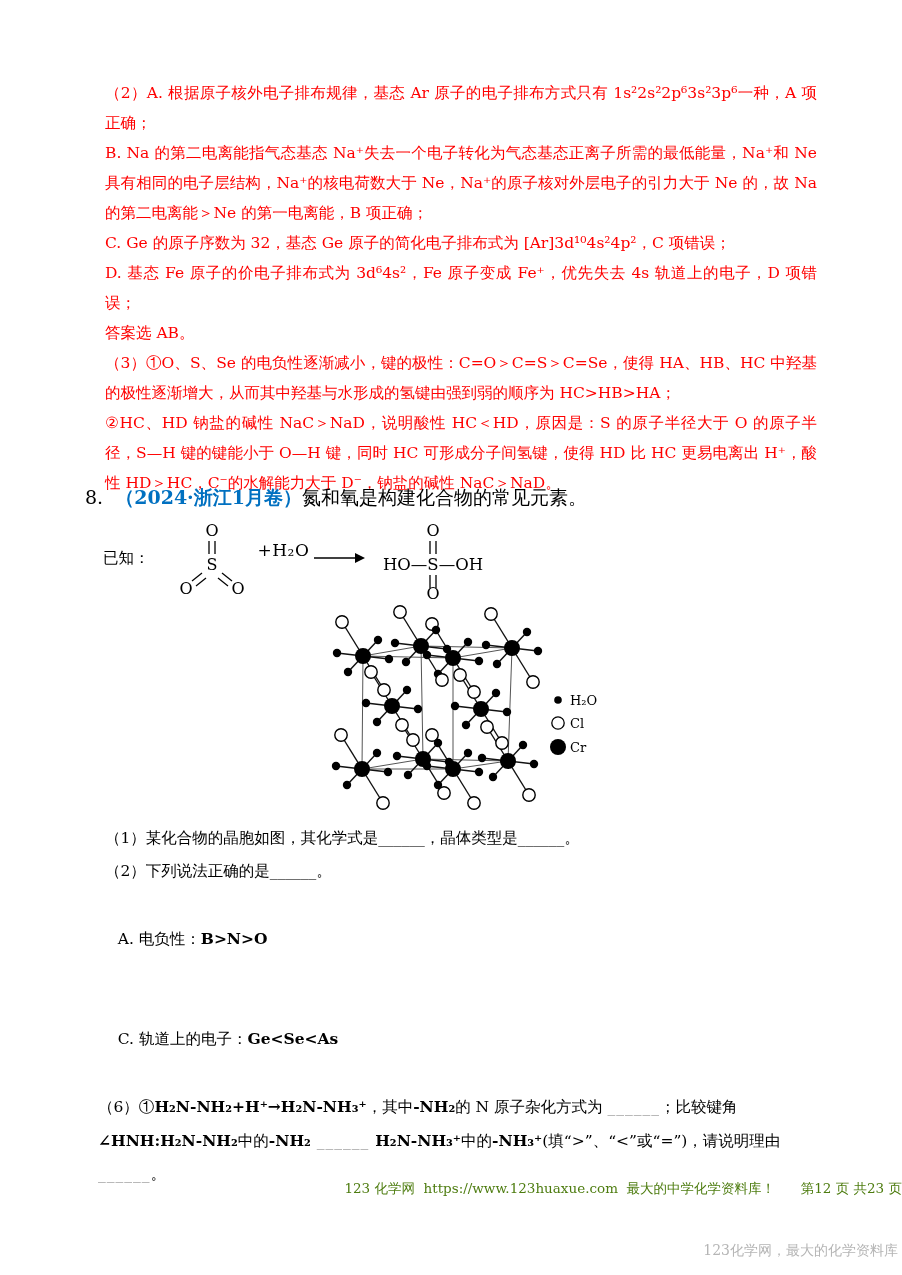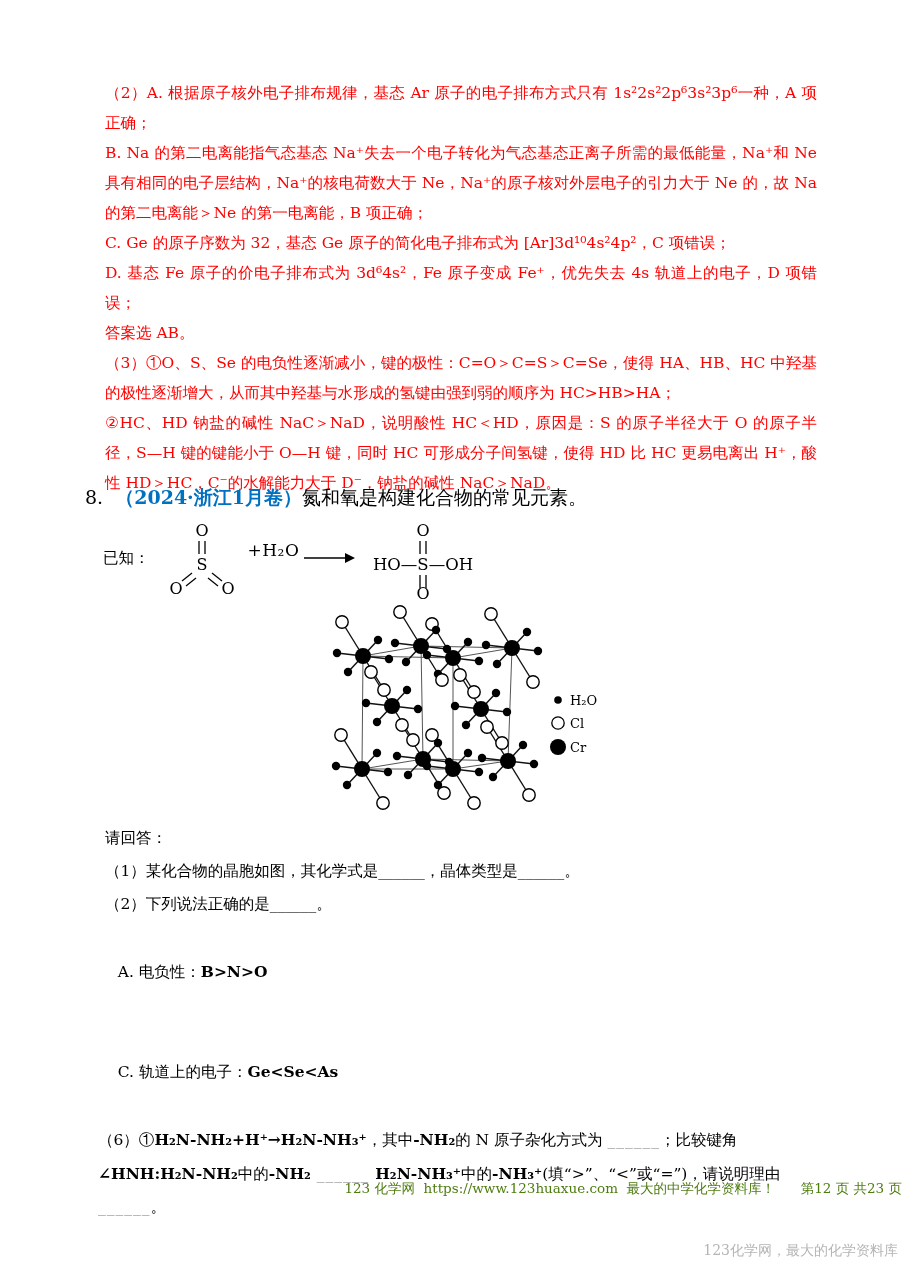--- a/index.html
+++ b/index.html
@@ -10,21 +10,21 @@
   
   .explain{
     position:absolute;left:105px;top:78px;width:712px;
     color:#ff0000;font-size:15.5px;line-height:30px;text-align:justify;
   }
   .explain p{margin:0;}
   
   .q8head{position:absolute;left:85px;top:487px;width:740px;font-size:19px;line-height:20px;}
   
   .equation{position:absolute;left:103px;top:516px;height:84px;display:flex;align-items:center;}
-  .equation .kn{font-size:15.5px;margin-right:14px;}
+  .equation .kn{font-size:15.5px;margin-right:24px;}
   .equation svg{display:block;}
   .equation .plus{font-size:17px;margin:0 4px 17px 6px;letter-spacing:.5px;}
   .eq-atom{font-size:16px;font-family:"DejaVu Serif","Liberation Serif",serif;}
   .eq-chain{font-size:16.5px;font-family:"DejaVu Serif","Liberation Serif",serif;}
   
   .crystal{position:absolute;left:330px;top:596px;width:340px;height:222px;text-align:center;}
   .crystal text{font-size:13px;font-family:"DejaVu Serif","Liberation Serif",serif;fill:#000;}
   
   .qa{position:absolute;left:85px;top:822px;width:736px;font-size:15.5px;}
   .qa .line{line-height:33.2px;position:relative;white-space:pre-wrap;}
@@ -233,21 +233,20 @@
       <text x="240" y="109">H₂O</text>
       <circle cx="228" cy="127" r="6.2" fill="#fff" stroke="#000" stroke-width="1.3"></circle>
       <text x="240" y="132">Cl</text>
       <circle cx="228" cy="151" r="8" fill="#000"></circle>
       <text x="240" y="156">Cr</text>
     </g>
   </svg>
 </div>
 
 <div class="qa">
-  <div class="line ind20">请回答：</div>
   <div class="line ind20">（1）某化合物的晶胞如图，其化学式是______，晶体类型是______。</div>
   <div class="line ind20">（2）下列说法正确的是______。</div>
   <div class="line ind13">
     <span><span>A. 电负性：</span><span class="b">B&gt;N&gt;O</span></span>
   </div>
   <div class="line ind13">
     <span><span>C. 轨道上的电子：</span><span class="b">Ge&lt;Se&lt;As</span></span>
   </div>
   <div class="line ind13"><span>（6）①</span><span class="b">H₂N-NH₂+H⁺→H₂N-NH₃⁺</span><span>，其中</span><span class="b">-NH₂</span><span>的 N 原子杂化方式为 </span><span class="blank">______</span><span>；比较键角</span></div>
   <div class="line ind13"><span class="b">∠HNH:</span><span class="b">H₂N-NH₂</span><span>中的</span><span class="b">-NH₂</span><span class="blank"> ______ </span><span class="b">H₂N-NH₃⁺</span><span>中的</span><span class="b">-NH₃⁺</span><span>(填“&gt;”、“&lt;”或“=”)，请说明理由</span><span class="blank">______</span><span>。</span></div>

